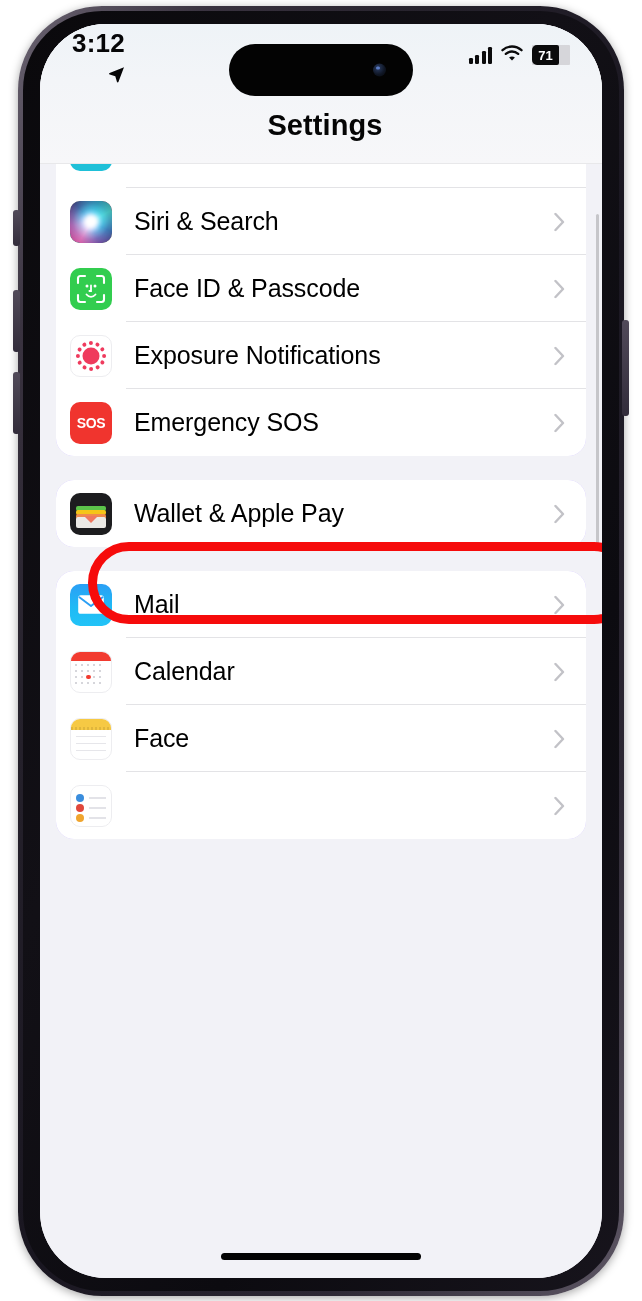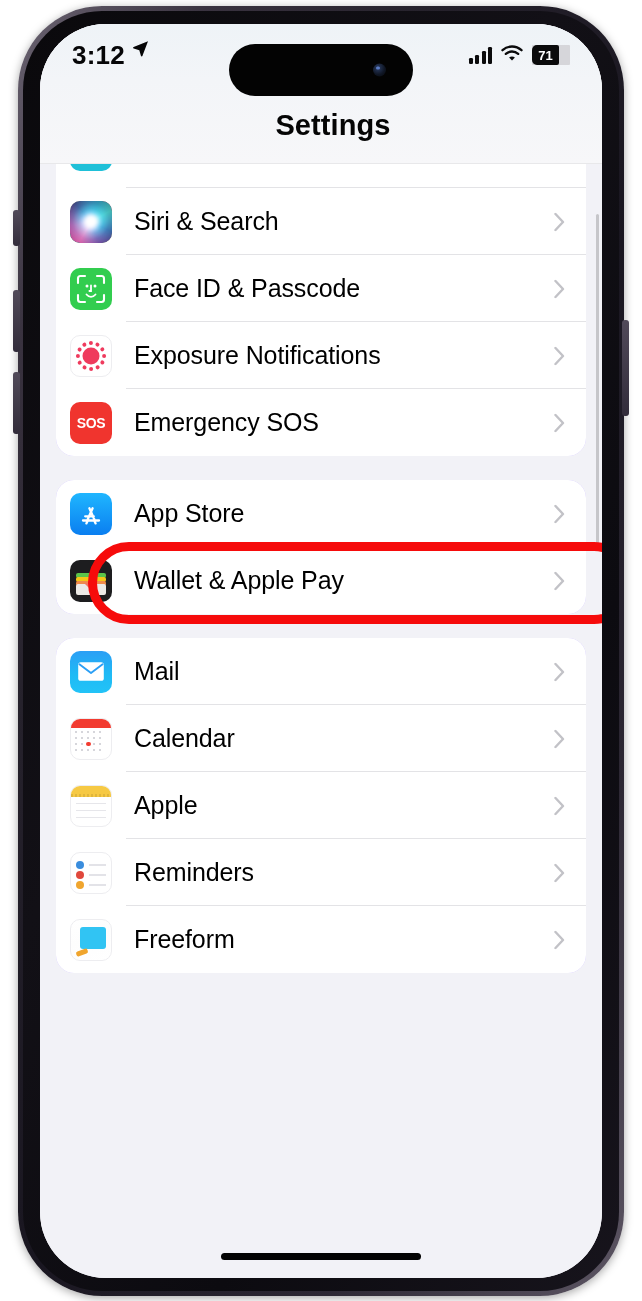--- a/index.html
+++ b/index.html
@@ -36,21 +36,21 @@
   .topbar{
     position:absolute;left:0;top:0;width:562px;height:140px;
     background:linear-gradient(180deg,#eef3f7 0%,#f3f5f8 40%,#f7f7f9 100%);
     z-index:6;
   }
   .statusbar{
     position:absolute;left:0;top:0;width:562px;height:62px;
     display:flex;align-items:center;justify-content:space-between;
     padding:0 32px;box-sizing:border-box;
   }
-  .status-left{display:flex;align-items:flex-start;gap:7px;}
+  .status-left{display:flex;align-items:flex-end;gap:7px;flex-direction:column;}
   .clock{font-size:26px;font-weight:700;color:#060607;letter-spacing:.2px;}
   .loc-arrow{width:17px;height:17px;display:block;}
   .status-right{display:flex;align-items:center;gap:9px;}
   .bars{display:flex;align-items:flex-end;gap:2.5px;height:17px;}
   .bars i{display:block;width:4px;background:#0b0b0c;border-radius:1.2px;}
   .bars i:nth-child(1){height:6px;}
   .bars i:nth-child(2){height:9px;}
   .bars i:nth-child(3){height:13px;}
   .bars i:nth-child(4){height:17px;}
   .batt{position:relative;width:38px;height:20px;border-radius:1px;background:#d6d6da;overflow:hidden;}
@@ -61,21 +61,21 @@
   .island{
     position:absolute;left:50%;top:20px;transform:translateX(-50%);
     width:184px;height:52px;border-radius:27px;background:#030303;z-index:8;
   }
   .island-cam{position:absolute;right:27px;top:50%;transform:translateY(-50%);
     width:13px;height:13px;border-radius:50%;
     background:radial-gradient(circle at 38% 34%,#2b3d63 0%,#101726 55%,#050608 100%);}
   .island-cam::after{content:"";position:absolute;left:3px;top:2.5px;width:3.5px;height:3.5px;border-radius:50%;background:#5b7bc4;}
 
   .navtitle{
-    position:absolute;left:8px;top:62px;width:570px;height:78px;
+    position:absolute;left:0;top:62px;width:570px;height:78px;
     display:flex;align-items:center;justify-content:center;
     font-size:29px;font-weight:700;color:#050505;letter-spacing:.1px;
   }
   .topbar-hair{position:absolute;left:0;bottom:0;width:562px;height:1px;background:rgba(0,0,0,.06);}
 
   
   .content{position:absolute;left:0;top:0;width:562px;height:1254px;background:#f2f2f7;z-index:2;}
   .group{background:#c4b5fd;border-radius:18px;margin:0 16px;overflow:hidden;}
   .group.top-clipped{border-radius:0 0 18px 18px;}
   .row{
@@ -274,34 +274,20 @@
           </span>
           <div class="sep"></div>
         </div>
 
 
       </div>
 
       <div class="gap"></div>
 
       <div class="group">
-        <div class="row">
-          <div class="ic ic-appstore">
-            <svg width="28" height="28" viewBox="0 0 28 28">
-              <path d="M6 20.5h16M10.2 20.5L15.6 8.2M17.8 20.5L12.4 8.2M8.2 16.3h8.6M9.4 23.4l1.2-2.5M18.6 23.4l-1.2-2.5" fill="none" stroke="#ffffff" stroke-width="2.3" stroke-linecap="round"></path>
-            </svg>
-          </div>
-          <div class="label">App Store</div>
-          <span class="chev">
-            <svg width="11" height="19" viewBox="0 0 11 19">
-                <path d="M1.5 1.5L9 9.5 1.5 17.5" fill="none" stroke="#c2c2c7" stroke-width="2.4" stroke-linecap="round" stroke-linejoin="round"></path>
-              </svg>
-          </span>
-          <div class="sep"></div>
-        </div>
         <div class="row">
           <div class="ic ic-wallet">
             <div class="cards">
               <i class="c1"></i>
                 <i class="c2"></i>
                 <i class="c3"></i>
               <div class="pocket"></div>
             </div>
           </div>
           <div class="label">Wallet &amp; Apple Pay</div>
@@ -370,21 +356,21 @@
           <div class="sep"></div>
         </div>
 
         <div class="row">
           <div class="ic ic-notes">
             <div class="hdr"></div>
             <div class="ln" style="top:17px"></div>
             <div class="ln" style="top:24px"></div>
             <div class="ln" style="top:31px"></div>
           </div>
-          <div class="label">Apple</div>
+          <div class="label">Face</div>
           <span class="chev">
             <svg width="11" height="19" viewBox="0 0 11 19">
                 <path d="M1.5 1.5L9 9.5 1.5 17.5" fill="none" stroke="#c2c2c7" stroke-width="2.4" stroke-linecap="round" stroke-linejoin="round"></path>
               </svg>
           </span>
           <div class="sep"></div>
         </div>
 
         <div class="row">
           <div class="ic ic-reminders">
@@ -394,41 +380,28 @@
               </div>
             <div class="item" style="top:18px">
                 <b style="background:#e0483c"></b>
                 <u></u>
               </div>
             <div class="item" style="top:28px">
                 <b style="background:#f0a52e"></b>
                 <u></u>
               </div>
           </div>
-          <div class="label">Reminders</div>
-          <span class="chev">
-            <svg width="11" height="19" viewBox="0 0 11 19">
-                <path d="M1.5 1.5L9 9.5 1.5 17.5" fill="none" stroke="#c2c2c7" stroke-width="2.4" stroke-linecap="round" stroke-linejoin="round"></path>
-              </svg>
-          </span>
-          <div class="sep"></div>
-        </div>
-
-        <div class="row">
-          <div class="ic ic-freeform">
-            <div class="sq"></div>
-              <div class="pen"></div>
-          </div>
-          <div class="label">Freeform</div>
-          <span class="chev">
-            <svg width="11" height="19" viewBox="0 0 11 19">
-                <path d="M1.5 1.5L9 9.5 1.5 17.5" fill="none" stroke="#c2c2c7" stroke-width="2.4" stroke-linecap="round" stroke-linejoin="round"></path>
-              </svg>
-          </span>
-        </div>
+          <span class="chev">
+            <svg width="11" height="19" viewBox="0 0 11 19">
+                <path d="M1.5 1.5L9 9.5 1.5 17.5" fill="none" stroke="#c2c2c7" stroke-width="2.4" stroke-linecap="round" stroke-linejoin="round"></path>
+              </svg>
+          </span>
+          <div class="sep"></div>
+        </div>
+
       </div>
     </div>
 
     <div class="scroll-track"></div>
 
     <div class="topbar">
       <div class="statusbar">
         <div class="status-left">
           <span class="clock">3:12</span>
           <span>

